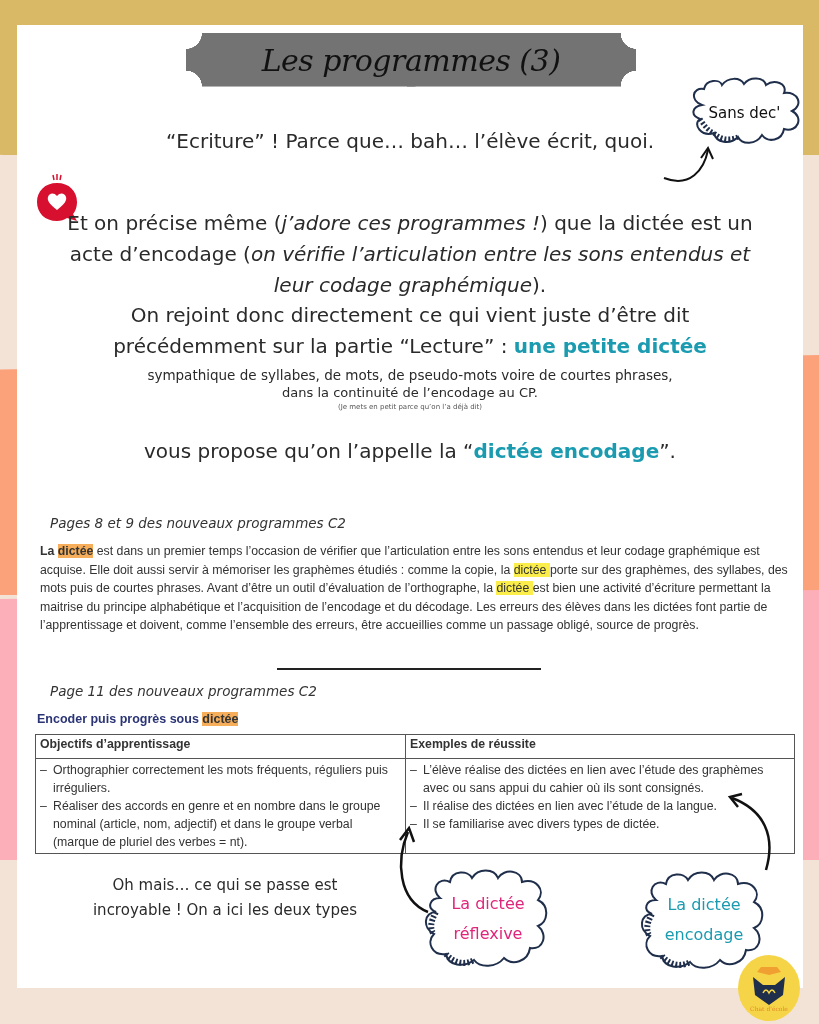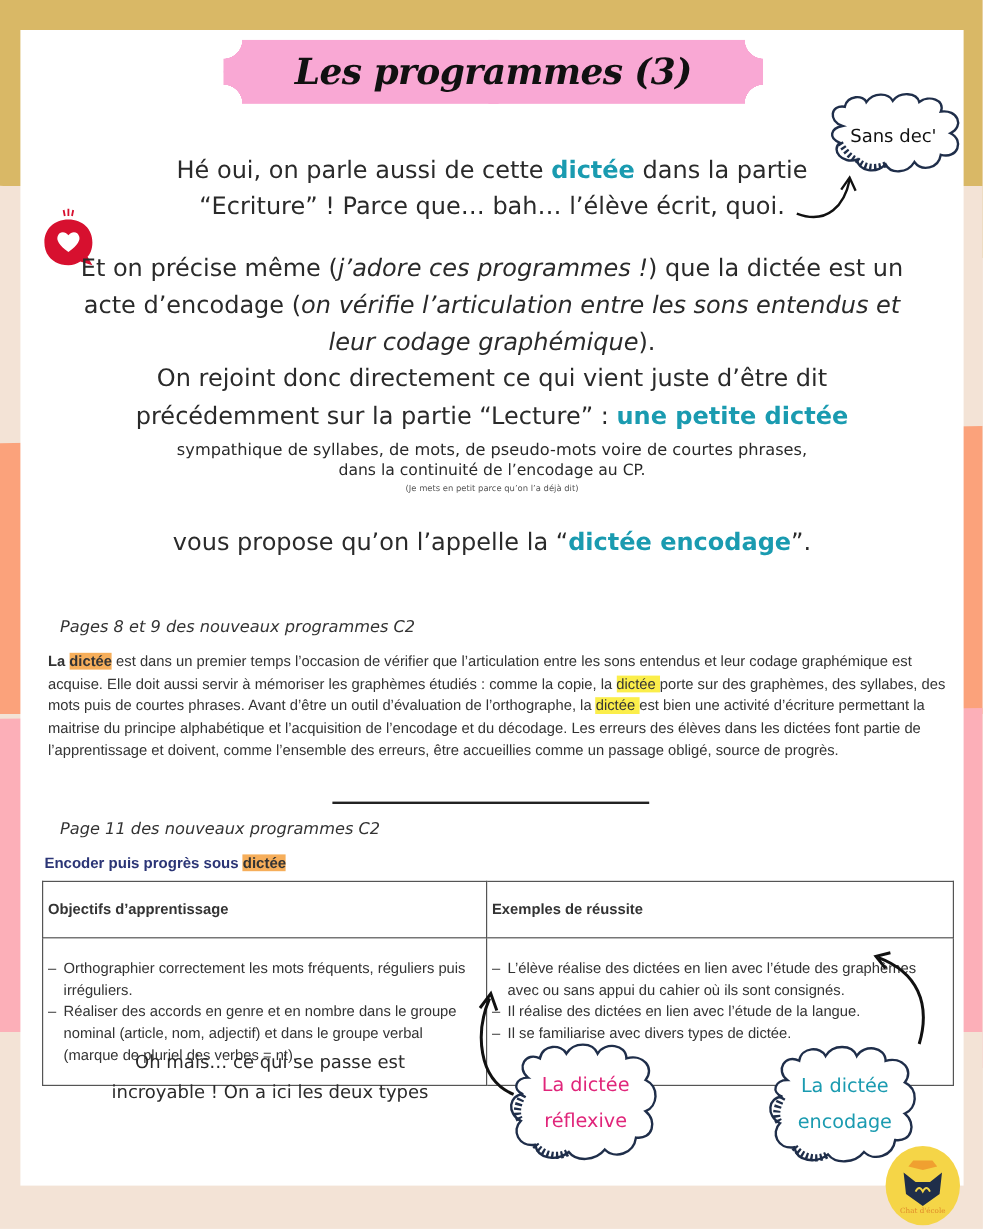--- a/index.html
+++ b/index.html
@@ -18,37 +18,36 @@
     .bg-pink { top: 590px; height: 300px; background: #fcafb8; clip-path: polygon(0 3%, 100% 0, 100% 100%, 0 90%); }
     .bg-cream2 { top: 860px; height: 164px; background: #f3e3d6; }
 
     .card {
       position: absolute; left: 17px; top: 25px; width: 786px; height: 963px;
       background: #ffffff;
     }
 
     .title-banner {
       position: absolute; left: 186px; top: 33px; width: 284px; height: 54px;
-      background: #f9a8d4;
+      background: #737373;
       display: flex; align-items: center; justify-content: center;
       -webkit-mask:
         radial-gradient(circle 16px at 0 0, transparent 98%, #000 100%) top left,
         radial-gradient(circle 16px at 100% 0, transparent 98%, #000 100%) top right,
         radial-gradient(circle 16px at 0 100%, transparent 98%, #000 100%) bottom left,
         radial-gradient(circle 16px at 100% 100%, transparent 98%, #000 100%) bottom right;
       -webkit-mask-size: 51% 51%;
       -webkit-mask-repeat: no-repeat;
       mask:
         radial-gradient(circle 16px at 0 0, transparent 98%, #000 100%) top left,
         radial-gradient(circle 16px at 100% 0, transparent 98%, #000 100%) top right,
         radial-gradient(circle 16px at 0 100%, transparent 98%, #000 100%) bottom left,
         radial-gradient(circle 16px at 100% 100%, transparent 98%, #000 100%) bottom right;
       mask-size: 51% 51%;
       mask-repeat: no-repeat;
-      font-weight: bold;
     }
     .title-banner { left: 186px; width: 450px; }
     .title-text {
       font-family: "DejaVu Serif", serif; font-style: italic;
       font-size: 30px; color: #111; letter-spacing: -0.5px;
     }
 
     .centered { position: absolute; left: 60px; width: 700px; text-align: center; }
     .p1 { top: 126px; font-size: 20px; line-height: 30px; }
     .p2 { top: 208px; font-size: 20px; line-height: 31px; }
@@ -94,21 +93,21 @@
     .table-title {
       position: absolute; left: 37px; top: 712px;
       font-family: "Liberation Sans", sans-serif; font-weight: bold; font-size: 12.5px; color: #2b3576;
     }
     table.prog {
       position: absolute; left: 35px; top: 734px; width: 760px;
       border-collapse: collapse;
       font-family: "Liberation Sans", sans-serif; font-size: 12.3px; color: #333;
     }
     table.prog th, table.prog td {
-      border: 1px solid #555; text-align: left; vertical-align: top; padding: 16px 4px;
+      border: 1px solid #555; text-align: left; vertical-align: top; padding: 2px 4px;
     }
     table.prog th { font-weight: bold; height: 24px; }
     table.prog td { line-height: 18px; }
     table.prog th:first-child, table.prog td:first-child { width: 370px; }
     .bullet { display: flex; }
     .bullet .dash { width: 13px; flex: none; }
 
     .closing {
       position: absolute; left: 40px; top: 873px; width: 370px; text-align: center;
       font-size: 15px; line-height: 25px;
@@ -150,21 +149,20 @@
   <svg width="48" height="52" viewBox="0 0 48 52">
     <line x1="20" y1="3" x2="21" y2="8" stroke="#d7102f" stroke-width="1.5"></line>
     <line x1="24" y1="2" x2="24" y2="8" stroke="#d7102f" stroke-width="1.5"></line>
     <line x1="28" y1="3" x2="27" y2="8" stroke="#d7102f" stroke-width="1.5"></line>
     <path d="M24,11 C36,11 44,19 44,30 C44,38 40,42 40,42 L44,49 L34,46 C31,48 28,49 24,49 C12,49 4,41 4,30 C4,19 12,11 24,11 Z" fill="#d7102f"></path>
     <path d="M24,38 C16,32 14,28 15,25 C16,21 21,20 24,24 C27,20 32,21 33,25 C34,28 32,32 24,38 Z" fill="#fff"></path>
   </svg>
 </div>
 
 <div class="centered p1">
-  <div><span>Hé oui, on parle aussi de cette </span><span class="teal">dictée</span><span> dans la partie</span></div>
   <div>“Ecriture” ! Parce que… bah… l’élève écrit, quoi.</div>
 </div>
 
 <div class="centered p2">
   <span>Et on précise même (</span><span class="ital">j’adore ces programmes !</span><span>) que la dictée est un acte d’encodage (</span><span class="ital">on vérifie l’articulation entre les sons entendus et leur codage graphémique</span><span>).</span>
 </div>
 
 <div class="centered p3">
   <div>On rejoint donc directement ce qui vient juste d’être dit</div>
   <div><span>précédemment sur la partie “Lecture” : </span><span class="teal">une petite dictée</span></div>

